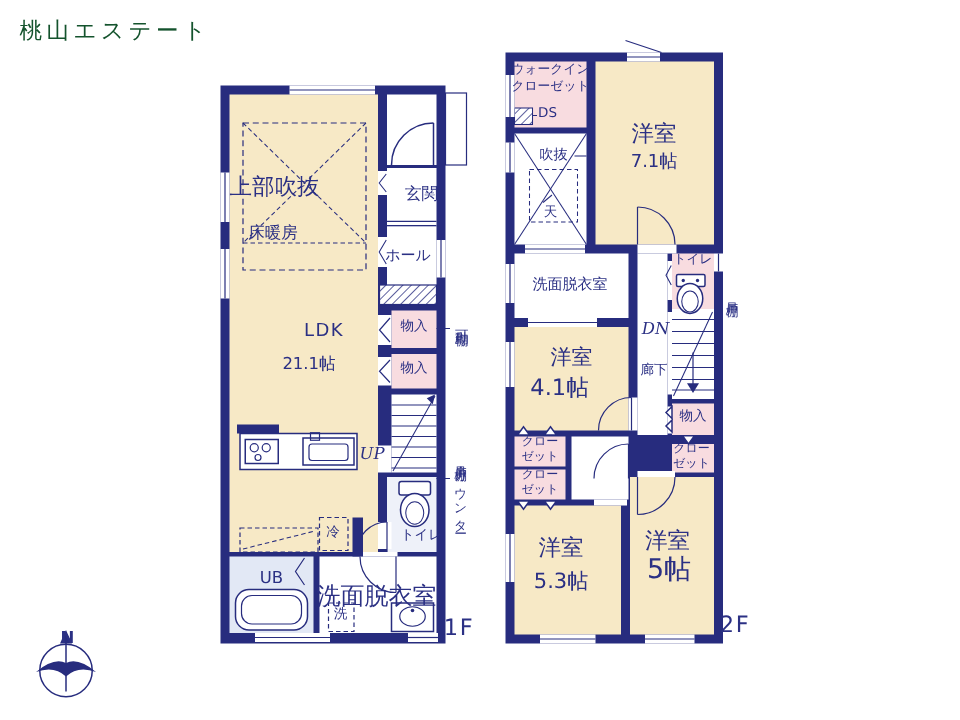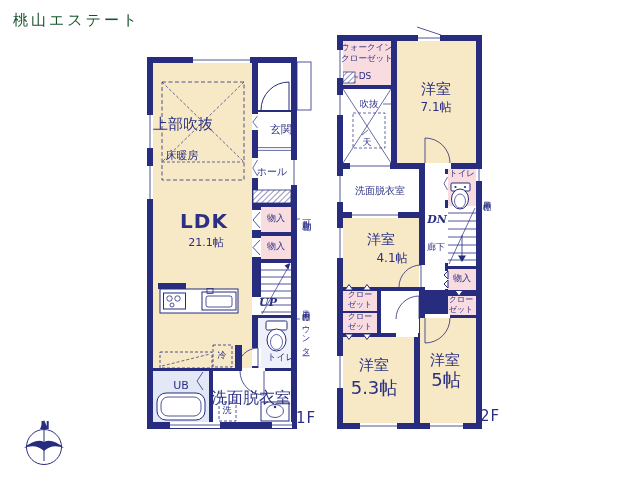--- a/index.html
+++ b/index.html
@@ -3,21 +3,21 @@
 <meta charset="utf-8">
 <style>
   html,body{margin:0;padding:0;background:#ffffff;}
   #canvas{position:relative;width:640px;height:480px;background:#ffffff;overflow:hidden;
           font-family:"DejaVu Sans",sans-serif;}
   #plan-svg{position:absolute;left:0;top:0;}
   .lbl{position:absolute;transform:translate(-50%,-50%);color:#2b3084;
        font-family:"DejaVu Sans",sans-serif;white-space:pre-line;text-align:center;
        line-height:1.3;pointer-events:none;}
   .vert{writing-mode:vertical-rl;text-orientation:upright;letter-spacing:1px;}
-  .it{font-family:"DejaVu Serif",serif;font-style:italic;font-weight:bold;}
+  .it{font-family:"DejaVu Serif",serif;font-style:italic;font-weight:normal;}
   .logo{position:absolute;left:13px;top:11px;font-size:15px;letter-spacing:3px;
         color:#14532d;font-weight:500;}
   .fl{font-weight:400;letter-spacing:1px;}
   
   .fw{fill:#272c7e;}        
   .fbe{fill:#f7e9c6;}       
   .fpk{fill:#f8dce0;}       
   .fbl{fill:#e2e8f5;}       
   .fwt{fill:#ffffff;}
   .ftl{fill:#eef1f9;}       
@@ -283,60 +283,60 @@
   <g>
     <circle class="ln" cx="44" cy="447" r="17.5" stroke-width="1.4"></circle>
     <line class="ln" x1="44" y1="427" x2="44" y2="461" stroke-width="1.2"></line>
     <polygon class="fw" points="44,420 40,429 48,429"></polygon>
     <path class="fw" d="M24,448 Q36,438 44,442 Q52,438 64,448 Q52,443.5 44,451 Q36,443.5 24,448 Z"></path>
   </g>
 </svg>
 
 <div class="logo">桃山エステート</div>
 
-<div class="lbl" style="left:204px;top:221px;font-size:20px;font-weight:700;letter-spacing:1px">LDK</div>
+<div class="lbl" style="left:216px;top:221px;font-size:12px;font-weight:400;letter-spacing:1px">LDK</div>
 <div class="lbl" style="left:206px;top:243px;font-size:11px">21.1帖</div>
 <div class="lbl" style="left:183px;top:125px;font-size:15px">上部吹抜</div>
 <div class="lbl" style="left:182px;top:156px;font-size:11px">床暖房</div>
 <div class="lbl" style="left:281px;top:130px;font-size:11px">玄関</div>
 <div class="lbl" style="left:272px;top:171px;font-size:10px">ホール</div>
 <div class="lbl" style="left:276px;top:219px;font-size:9px">物入</div>
 <div class="lbl" style="left:276px;top:247px;font-size:9px">物入</div>
-<div class="lbl it" style="left:268px;top:303px;font-size:11px">UP</div>
+<div class="lbl it" style="left:248px;top:303px;font-size:11px">UP</div>
 <div class="lbl" style="left:281px;top:358px;font-size:9px">トイレ</div>
 <div class="lbl" style="left:222px;top:356px;font-size:9px">冷</div>
 <div class="lbl" style="left:181px;top:386px;font-size:11px;font-weight:500">UB</div>
 <div class="lbl" style="left:251px;top:398px;font-size:16px">洗面脱衣室</div>
 <div class="lbl" style="left:227px;top:411px;font-size:9px">洗</div>
 <div class="lbl vert" style="left:306px;top:214px;font-size:9px">可動棚</div>
 <div class="lbl vert" style="left:306px;top:328px;font-size:8.5px">吊戸棚・カウンター</div>
 <div class="lbl fl" style="left:306px;top:419px;font-size:15px">1F</div>
 
 <div class="lbl" style="left:367px;top:53px;font-size:8.5px;text-align:center">ウォークイン
 クローゼット</div>
 <div class="lbl" style="left:365px;top:77px;font-size:9px">DS</div>
 <div class="lbl" style="left:369px;top:104px;font-size:9.5px">吹抜</div>
 <div class="lbl" style="left:367px;top:143px;font-size:9px">天</div>
 <div class="lbl" style="left:436px;top:90px;font-size:15px">洋室</div>
 <div class="lbl" style="left:436px;top:108px;font-size:12px">7.1帖</div>
 <div class="lbl" style="left:380px;top:190px;font-size:10px">洗面脱衣室</div>
 <div class="lbl" style="left:381px;top:239px;font-size:14px">洋室</div>
-<div class="lbl" style="left:392px;top:259px;font-size:12px">4.1帖</div>
+<div class="lbl" style="left:373px;top:259px;font-size:15px">4.1帖</div>
 <div class="lbl" style="left:462px;top:174px;font-size:8.5px">トイレ</div>
 <div class="lbl it" style="left:437px;top:220px;font-size:11px">DN</div>
 <div class="lbl" style="left:436px;top:248px;font-size:9px">廊下</div>
 <div class="lbl" style="left:462px;top:279px;font-size:9px">物入</div>
 <div class="lbl" style="left:461px;top:305px;font-size:8px">クロー
 ゼット</div>
 <div class="lbl" style="left:360px;top:300px;font-size:8px">クロー
 ゼット</div>
 <div class="lbl" style="left:360px;top:322px;font-size:8px">クロー
 ゼット</div>
 <div class="lbl" style="left:374px;top:366px;font-size:15px">洋室</div>
-<div class="lbl" style="left:374px;top:388px;font-size:18px">5.3帖</div>
+<div class="lbl" style="left:374px;top:388px;font-size:14px">5.3帖</div>
 <div class="lbl" style="left:445px;top:361px;font-size:15px">洋室</div>
 <div class="lbl" style="left:446px;top:380px;font-size:18px">5帖</div>
 <div class="lbl vert" style="left:487px;top:196px;font-size:8.5px">吊戸棚</div>
 <div class="lbl fl" style="left:490px;top:417px;font-size:15px">2F</div>
 
 <div class="lbl" style="left:45px;top:426px;font-size:11px;font-weight:700">N</div>
 
 </div>
 
 </body></html>

